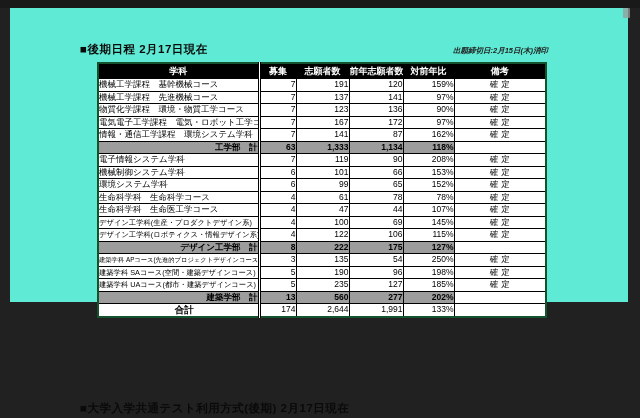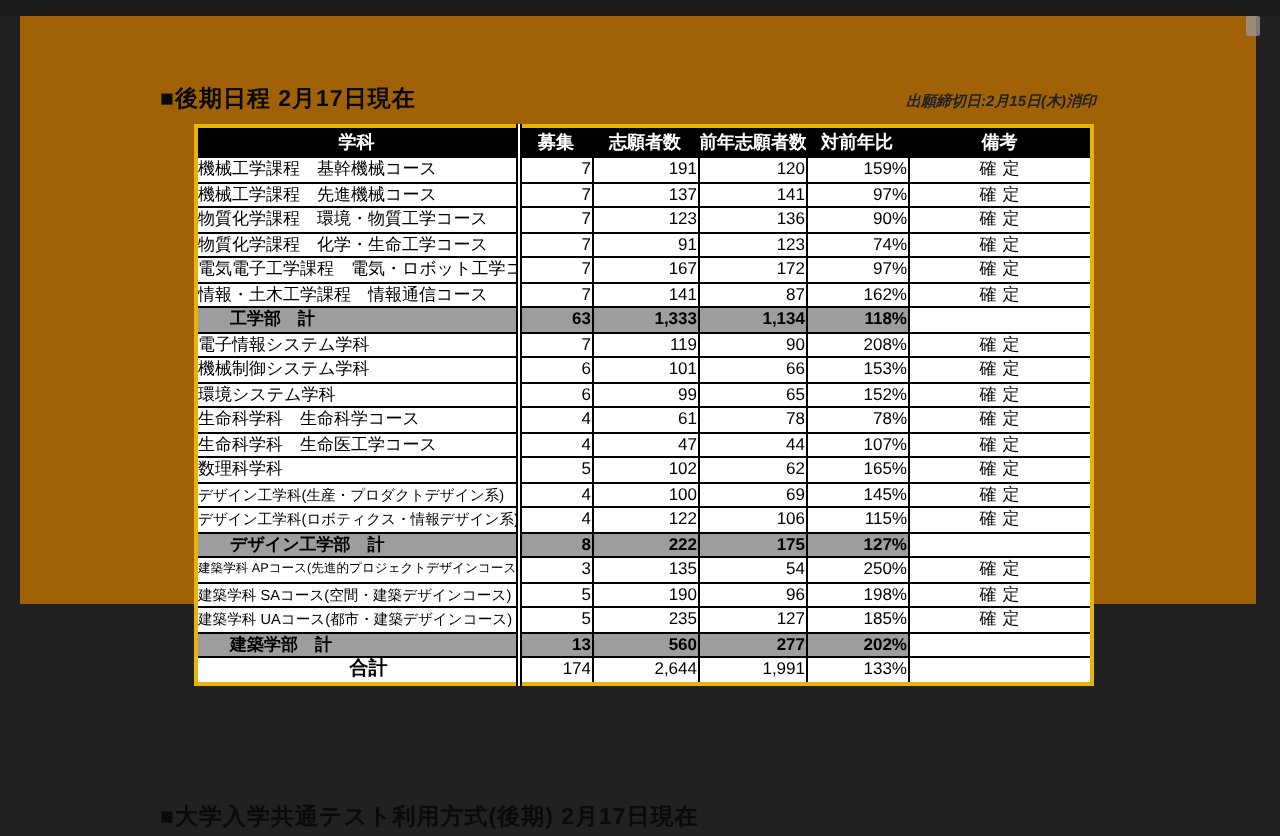--- a/index.html
+++ b/index.html
@@ -4,21 +4,21 @@
 <style>
   html,body{margin:0;padding:0;}
   body{
     width:640px;height:418px;overflow:hidden;position:relative;
     background:#212121;
     font-family:"Liberation Sans","DejaVu Sans",sans-serif;
   }
   .topbar{position:absolute;left:0;top:0;width:640px;height:8px;background:#191919;}
   .page{
     position:absolute;left:10px;top:8px;width:618px;height:294px;
-    background:#a16207;color:#111;
+    background:#5eead4;color:#111;
   }
   .scroll-thumb{
     position:absolute;left:613px;top:0px;width:7px;height:10px;
     background:#9a9a9a;opacity:.75;border-radius:1px;
   }
   .sec-title{
     position:absolute;left:70px;
     font-size:11.5px;font-weight:bold;letter-spacing:.5px;color:#0a0a0a;
     white-space:nowrap;
   }
@@ -26,21 +26,21 @@
   .sec-title.bottom{top:393px;}
   .deadline{
     position:absolute;right:80px;
     font-size:7.5px;font-weight:bold;color:#222;white-space:nowrap;font-style:italic;
   }
   .deadline.top{top:38px;}
   .deadline.bottom{top:397px;}
   table.apps{
     position:absolute;left:87px;top:54px;
     width:450px;border-collapse:collapse;table-layout:fixed;
-    background:#fff;border:2px solid #eab308;
+    background:#fff;border:2px solid #14532d;
   }
   table.apps col.c-name{width:161px;}
   table.apps col.c-recruit{width:37px;}
   table.apps col.c-app{width:53px;}
   table.apps col.c-prev{width:54px;}
   table.apps col.c-yoy{width:51px;}
   table.apps col.c-remark{width:92px;}
   table.apps th{
     background:#000;color:#fff;
     font-size:9px;font-weight:bold;height:14px;line-height:14px;
@@ -52,21 +52,21 @@
     white-space:nowrap;overflow:hidden;vertical-align:middle;
   }
   
   table.apps th:nth-child(2),table.apps td:nth-child(2){border-left:3px double #000;}
   td.name{text-align:left;padding-left:3px;}
   td.num{text-align:right;padding-right:7px;}
   td.remark{text-align:center;letter-spacing:3px;text-indent:3px;}
   tr.s td.name{font-size:7.3px;}
   tr.xs td.name{font-size:6.3px;}
   tr.subtotal td{background:#9d9d9d;font-weight:bold;}
-  tr.subtotal td.name{text-align:left;padding-left:16px;}
+  tr.subtotal td.name{text-align:right;padding-left:16px;}
   tr.subtotal td.remark{background:#fff;}
   tr.total td{background:#fff;}
   tr.total td.name{text-align:center;font-weight:bold;font-size:9.5px;padding-left:12px;}
 </style>
 </head>
 <body>
 
 <div class="topbar"></div>
 
 <div class="page">
@@ -113,37 +113,29 @@
         </tr>
         <tr class="normal">
           <td class="name">物質化学課程　環境・物質工学コース</td>
           <td class="num">7</td>
           <td class="num">123</td>
           <td class="num">136</td>
           <td class="num">90%</td>
           <td class="remark">確定</td>
         </tr>
         <tr class="normal">
-          <td class="name">物質化学課程　化学・生命工学コース</td>
-          <td class="num">7</td>
-          <td class="num">91</td>
-          <td class="num">123</td>
-          <td class="num">74%</td>
-          <td class="remark">確定</td>
-        </tr>
-        <tr class="normal">
           <td class="name">電気電子工学課程　電気・ロボット工学コース</td>
           <td class="num">7</td>
           <td class="num">167</td>
           <td class="num">172</td>
           <td class="num">97%</td>
           <td class="remark">確定</td>
         </tr>
         <tr class="normal">
-          <td class="name">情報・土木工学課程　情報通信コース</td>
+          <td class="name">情報・通信工学課程　環境システム学科</td>
           <td class="num">7</td>
           <td class="num">141</td>
           <td class="num">87</td>
           <td class="num">162%</td>
           <td class="remark">確定</td>
         </tr>
         <tr class="subtotal">
           <td class="name">工学部　計</td>
           <td class="num">63</td>
           <td class="num">1,333</td>
@@ -184,28 +176,20 @@
           <td class="remark">確定</td>
         </tr>
         <tr class="normal">
           <td class="name">生命科学科　生命医工学コース</td>
           <td class="num">4</td>
           <td class="num">47</td>
           <td class="num">44</td>
           <td class="num">107%</td>
           <td class="remark">確定</td>
         </tr>
-        <tr class="normal">
-          <td class="name">数理科学科</td>
-          <td class="num">5</td>
-          <td class="num">102</td>
-          <td class="num">62</td>
-          <td class="num">165%</td>
-          <td class="remark">確定</td>
-        </tr>
         <tr class="normal s">
           <td class="name">デザイン工学科(生産・プロダクトデザイン系)</td>
           <td class="num">4</td>
           <td class="num">100</td>
           <td class="num">69</td>
           <td class="num">145%</td>
           <td class="remark">確定</td>
         </tr>
         <tr class="normal s">
           <td class="name">デザイン工学科(ロボティクス・情報デザイン系)</td>

